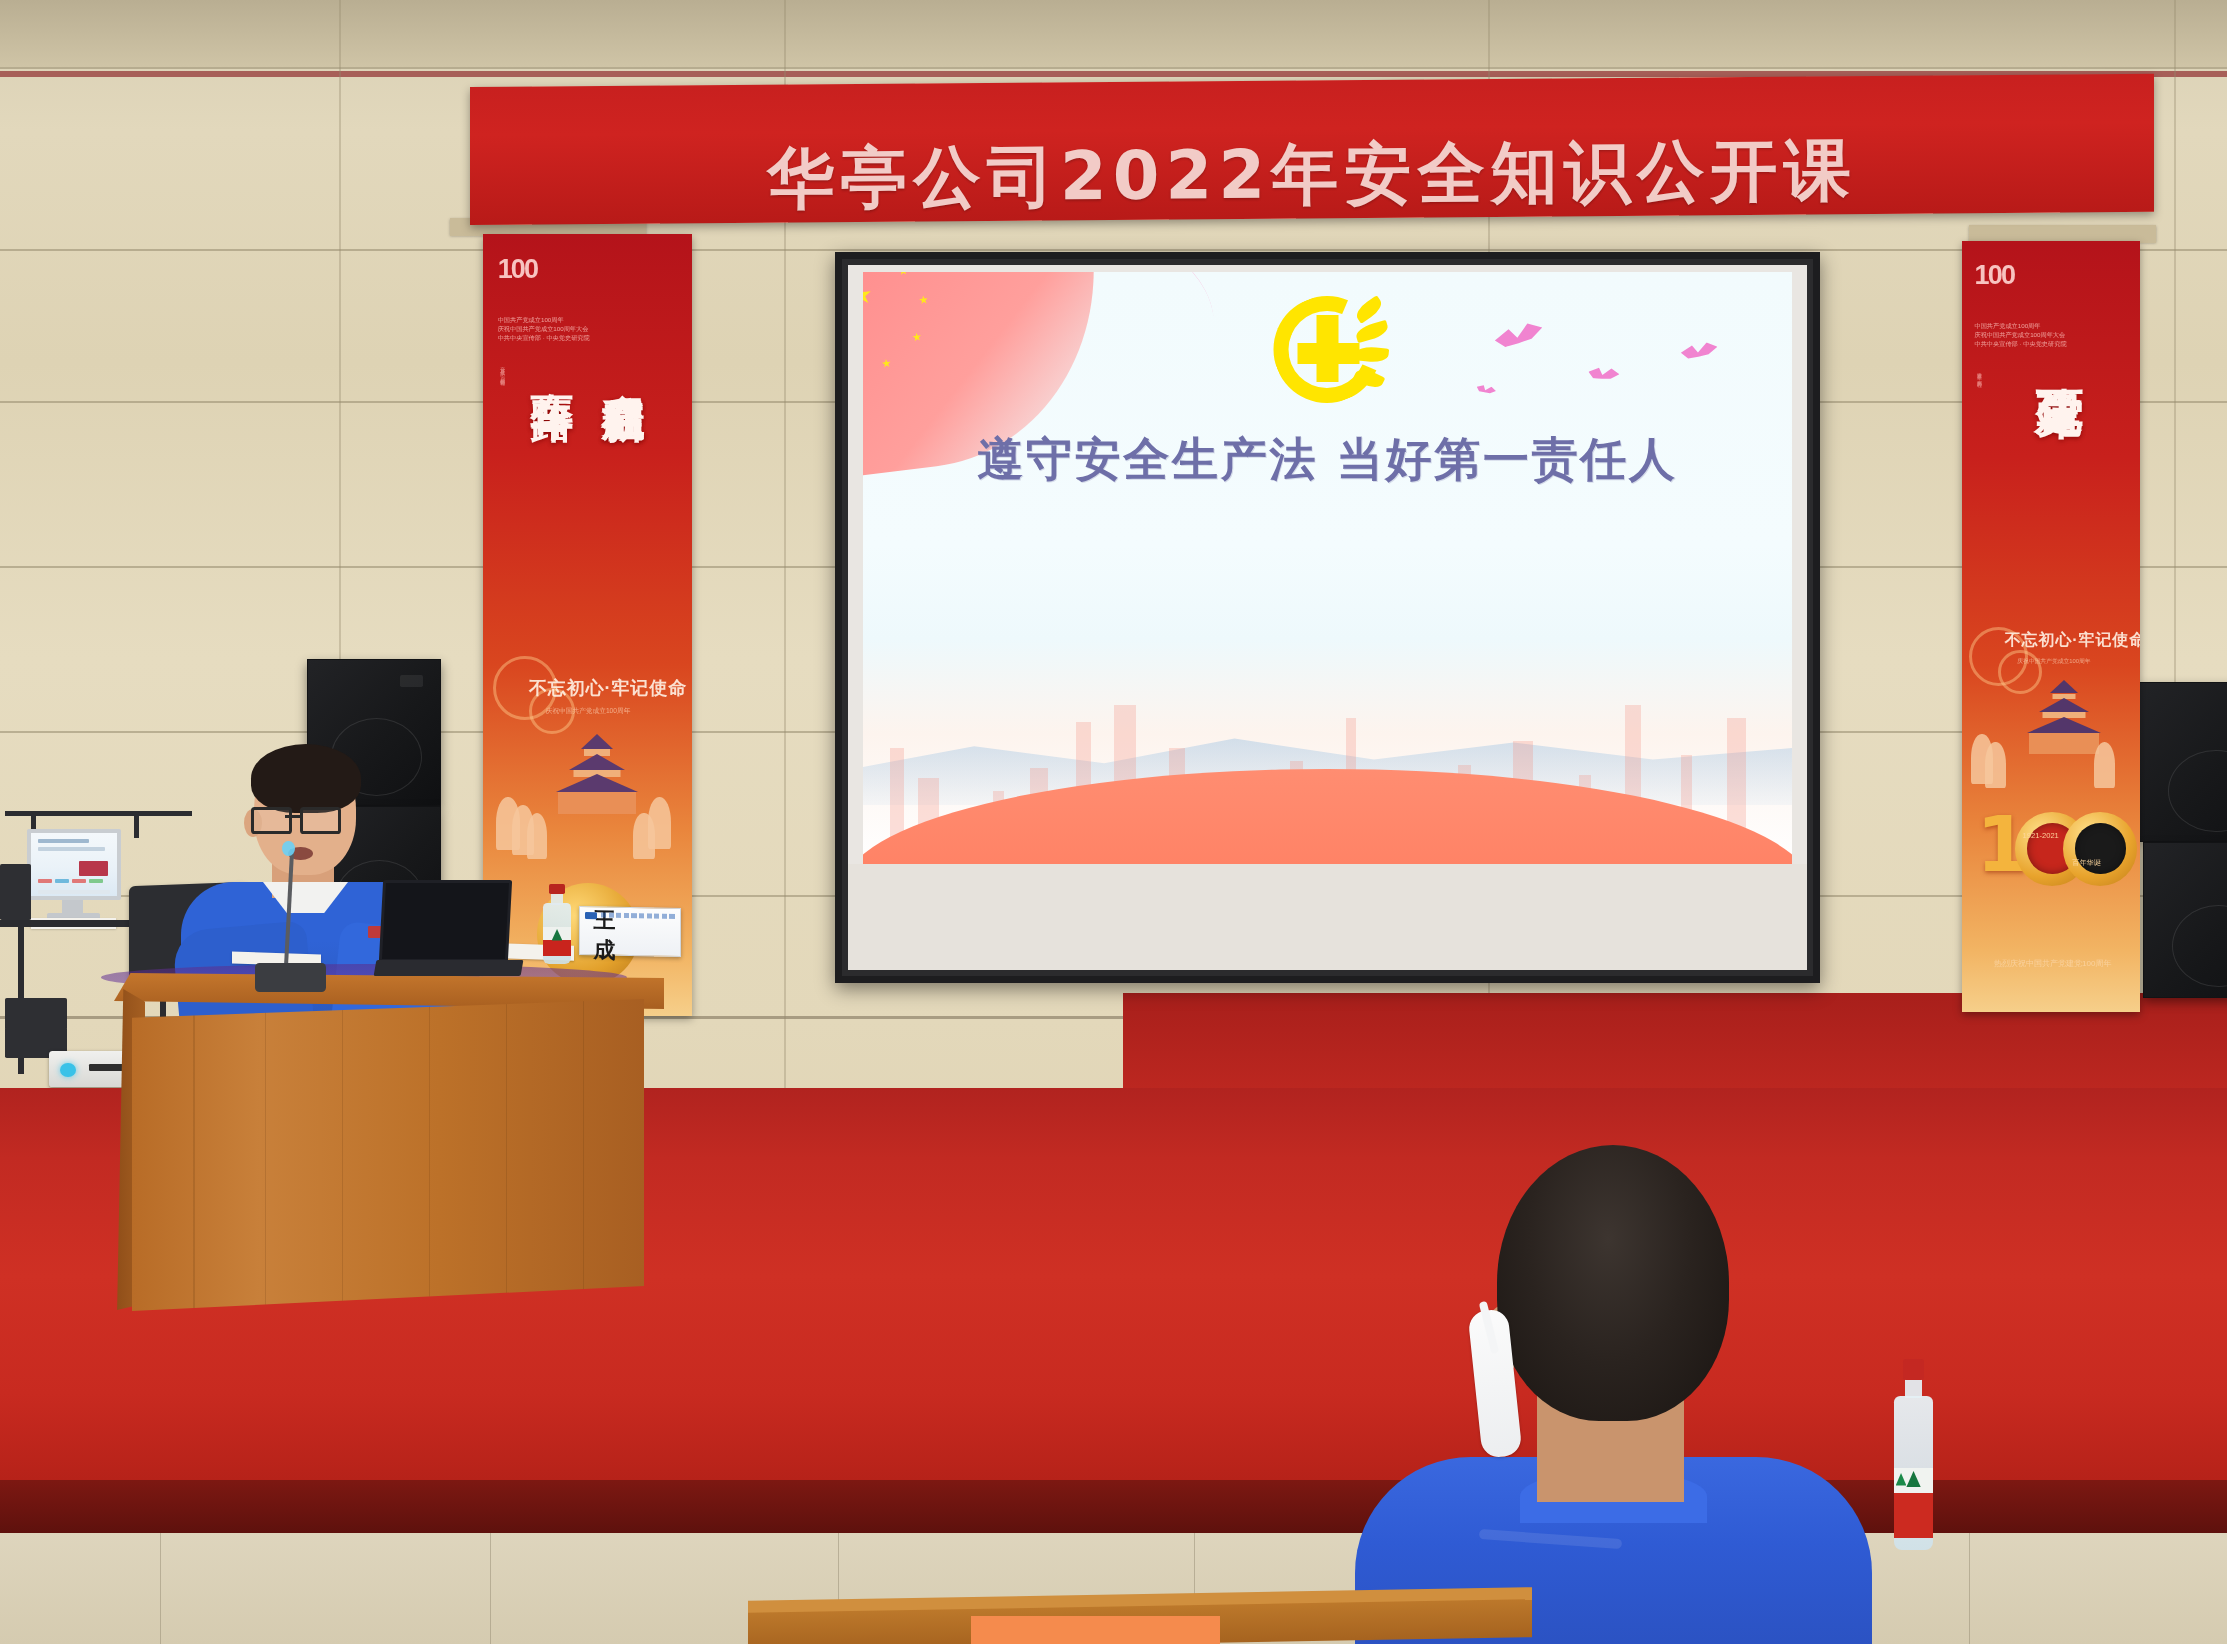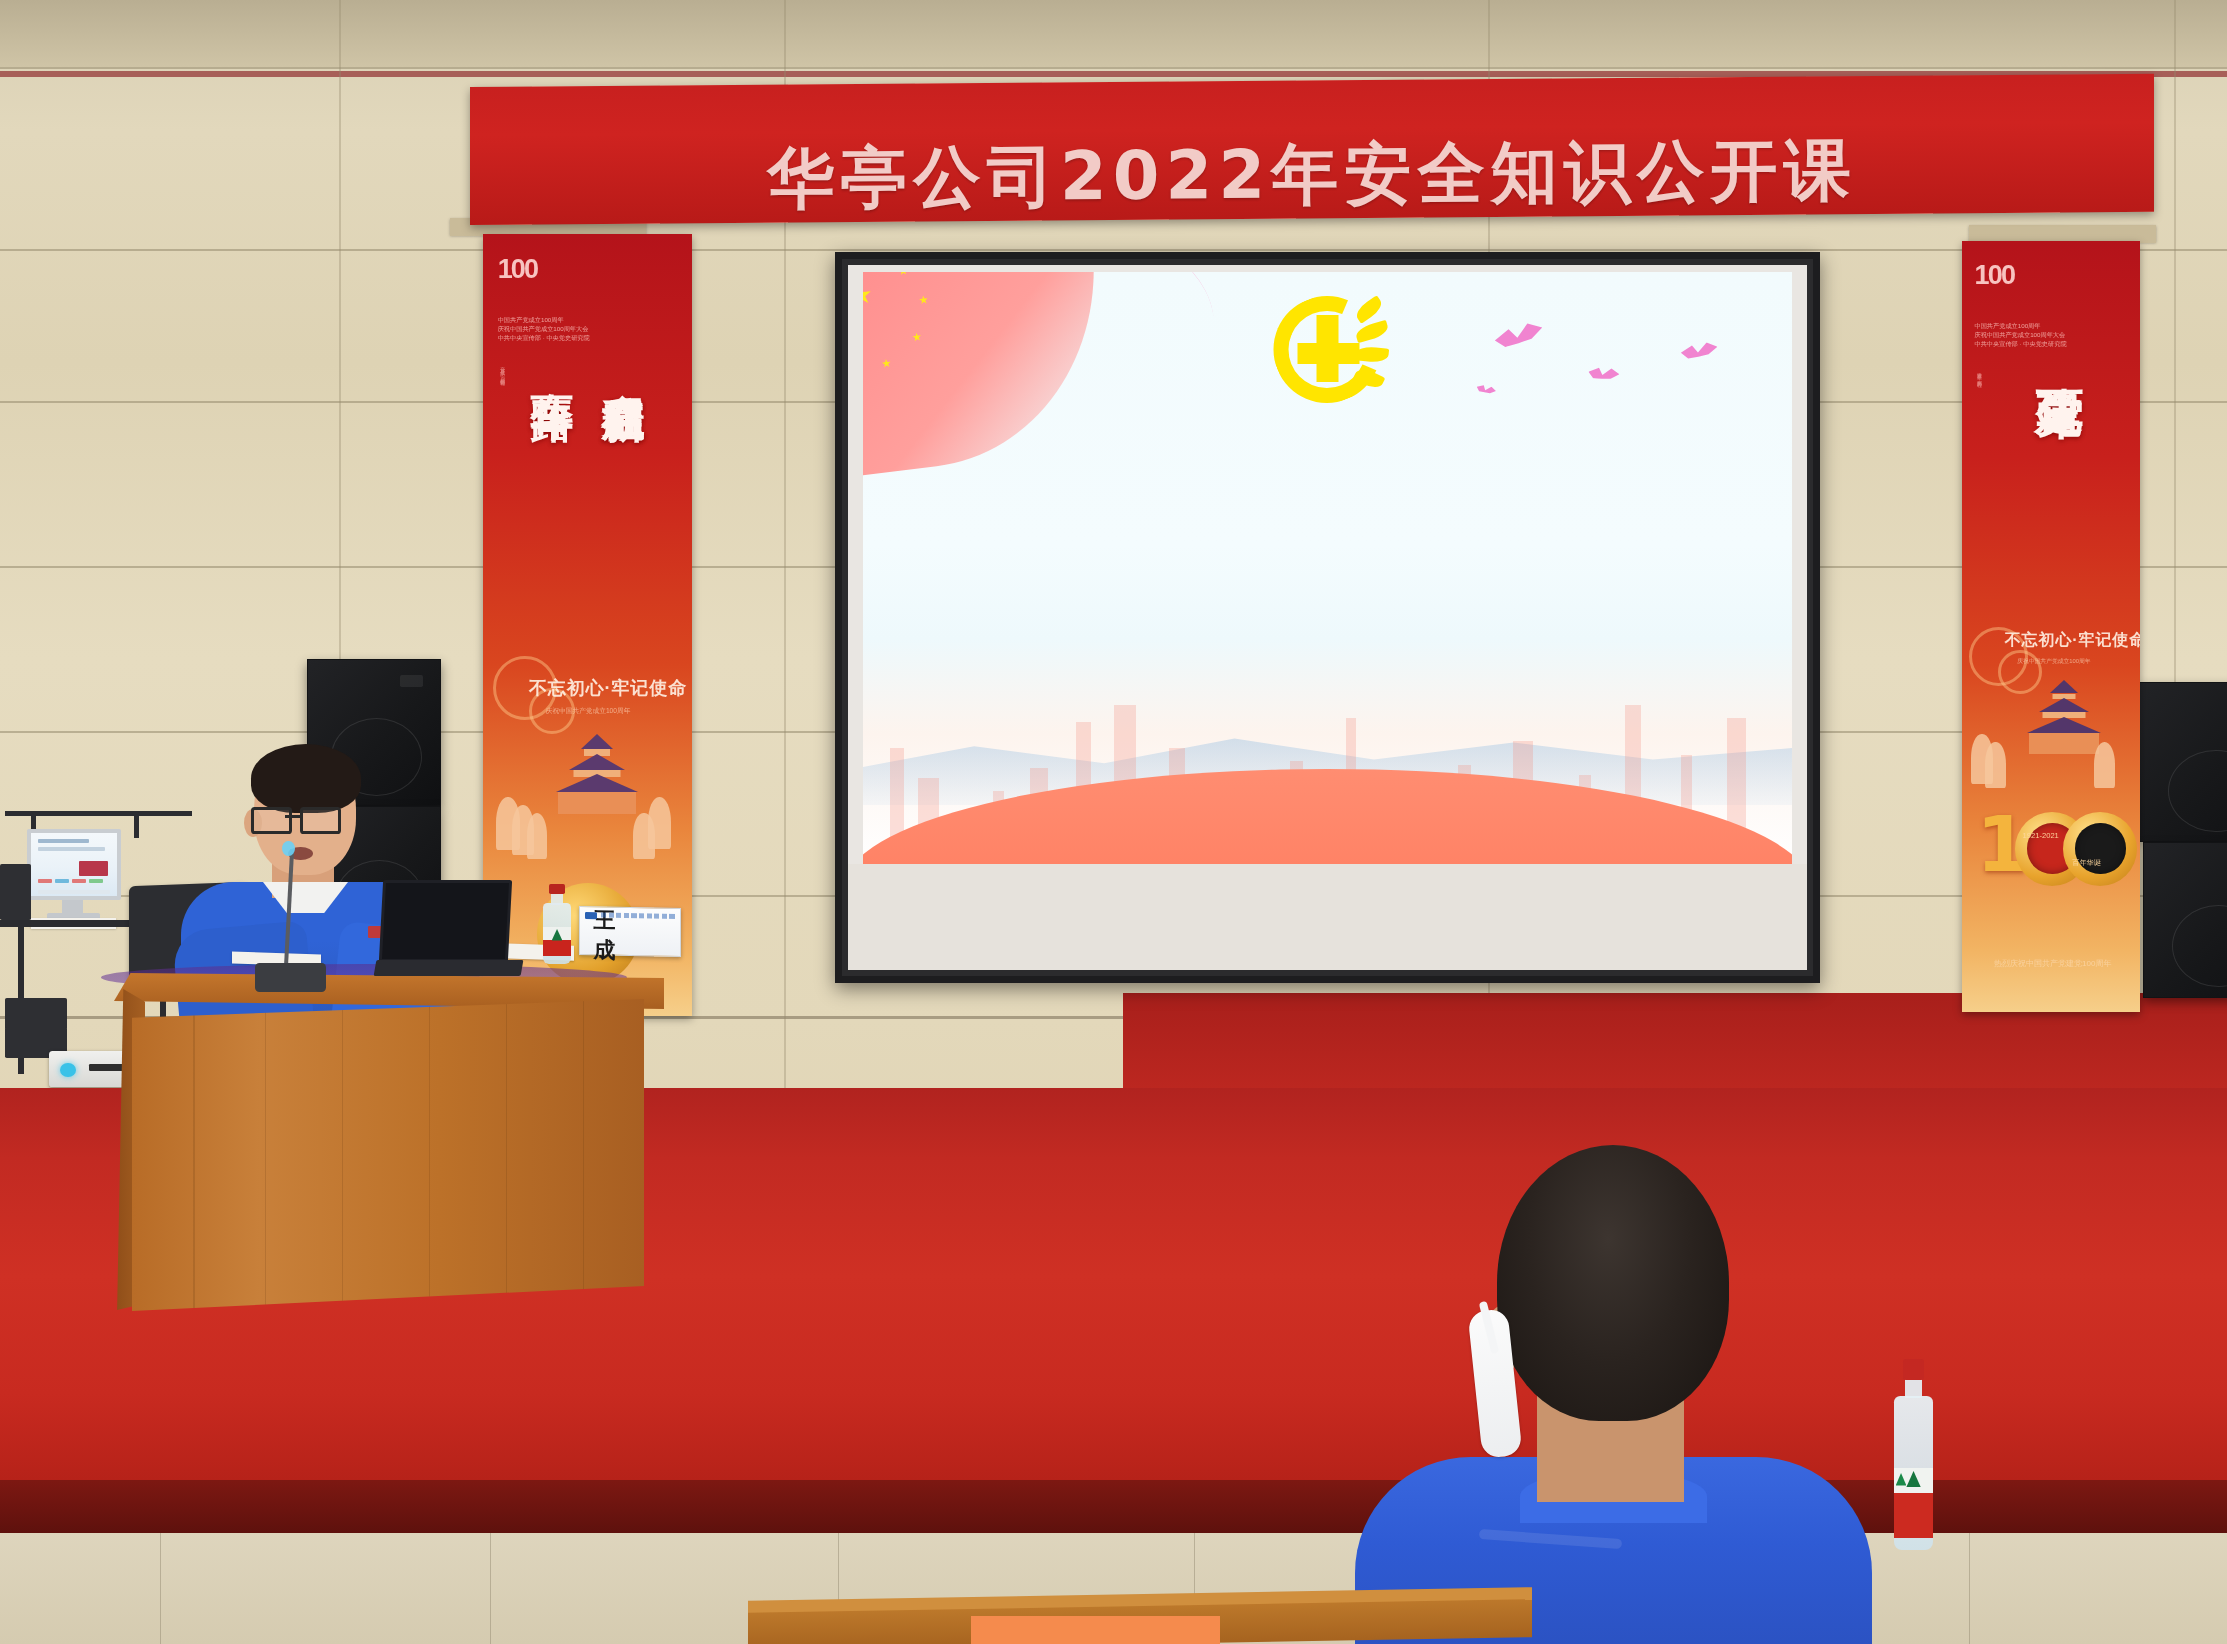--- a/index.html
+++ b/index.html
@@ -452,20 +452,21 @@
           <div class="logo-leaf" style="right:-2.7px;top:70%;width:29px;height:15px;transform:rotate(26deg);"></div>
           <div class="logo-cross-v" style="left:50%;top:18%;width:21.4px;height:67px;margin-left:-10.7px;"></div>
           <div class="logo-cross-h" style="left:22%;top:44%;width:62px;height:21.4px;"></div>
         </div>
 
         <div class="dove" style="left:68%;top:9%;width:49px;height:27px;transform:rotate(-12deg);"></div>
         <div class="dove" style="left:78%;top:16%;width:31px;height:18px;transform:rotate(8deg);"></div>
         <div class="dove" style="left:88%;top:12%;width:37px;height:20.5px;transform:rotate(-6deg);"></div>
         <div class="dove" style="left:66%;top:19%;width:19.6px;height:11.6px;transform:rotate(16deg);"></div>
 
+        <div class="slide-title" style="top:26.5%;font-size:46px;letter-spacing:2.7px;">遵守安全生产法 当好第一责任人</div>
 
 
 
         <div class="slide-hills" style="top:74%;"></div>
         <div class="skyline">
           <div class="bldg" style="left:3%;width:13.4px;height:70%;"></div>
           <div class="bldg" style="left:6%;width:20.5px;height:52%;"></div>
           <div class="bldg" style="left:14%;width:11.6px;height:44%;"></div>
           <div class="bldg" style="left:18%;width:18px;height:58%;"></div>
           <div class="bldg" style="left:23%;width:15px;height:86%;"></div>

